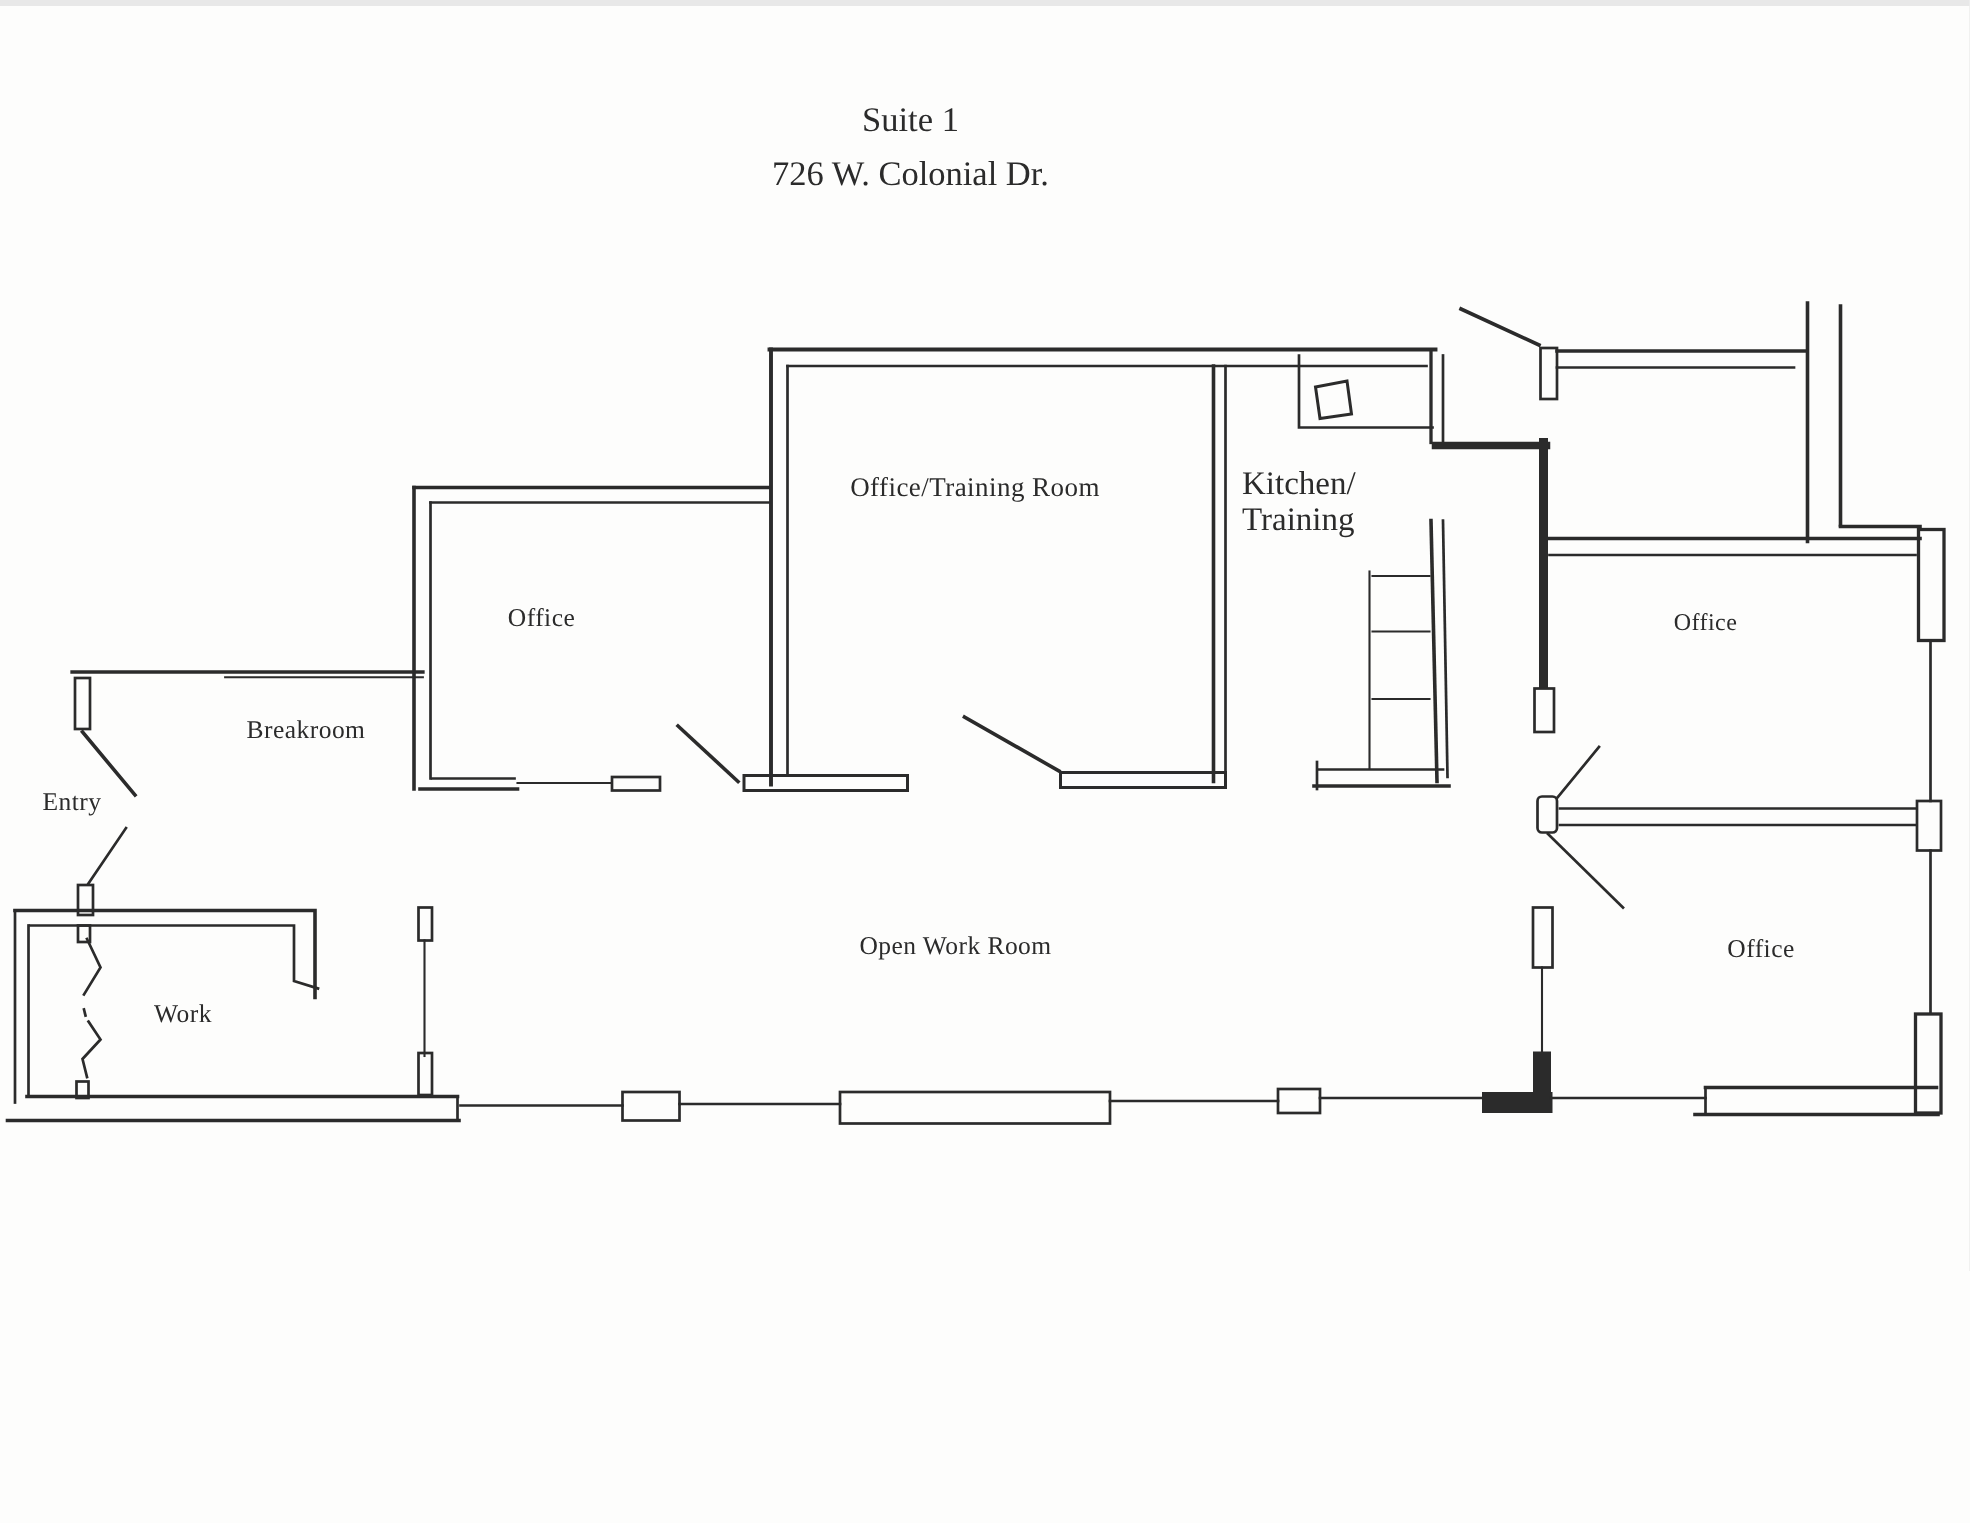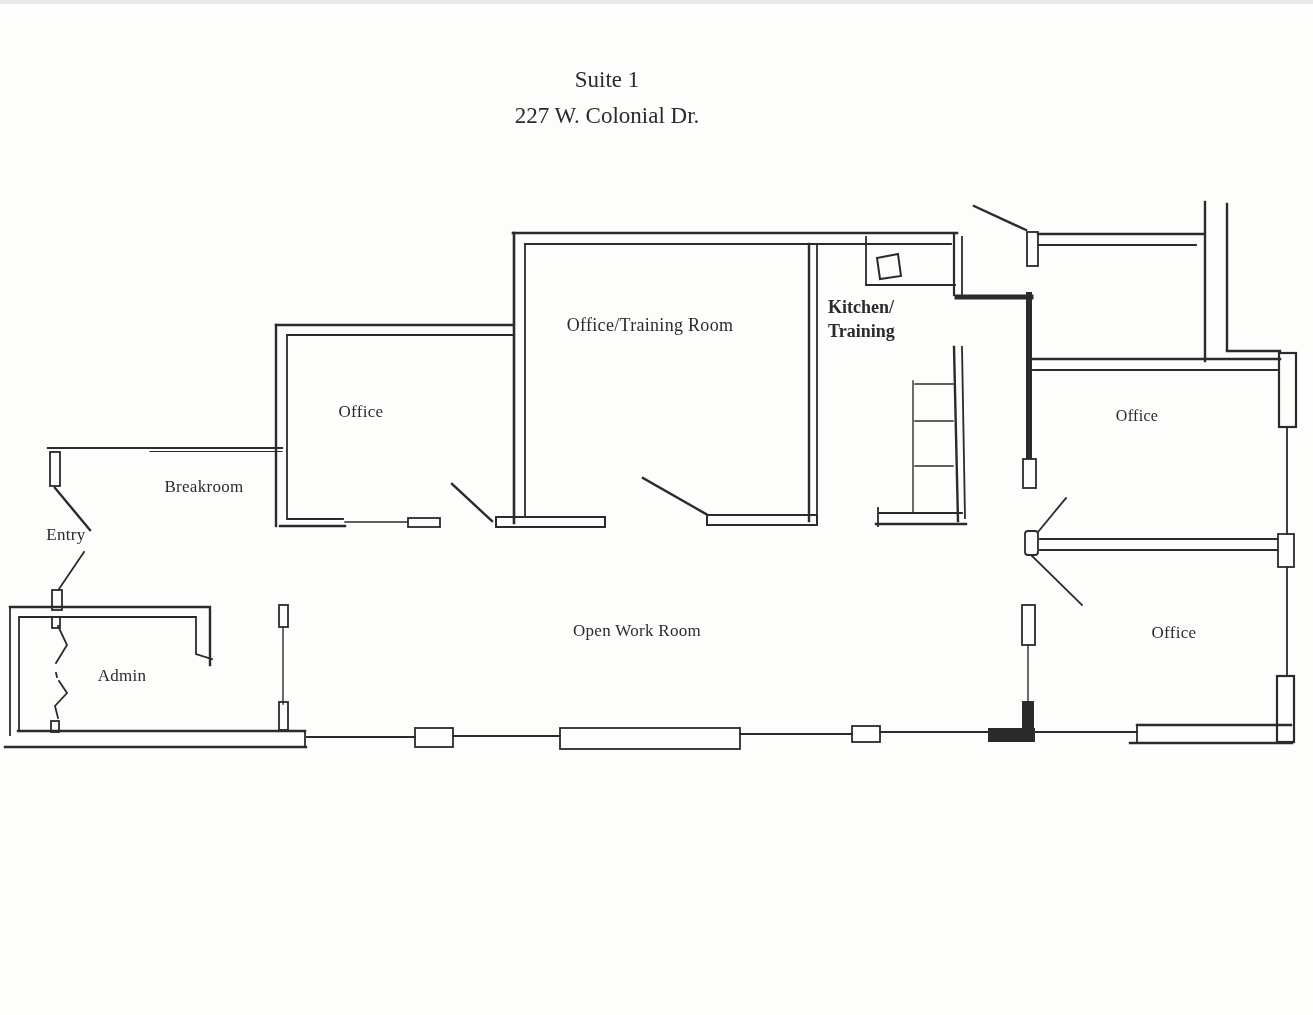--- a/index.html
+++ b/index.html
@@ -28,24 +28,23 @@
     position:absolute;
     left:607px;top:58px;
     transform:translateX(-50%);
     text-align:center;
     font-size:23px;
     line-height:36px;
   }
   .room{font-size:18px;}
   .room.small{font-size:17px;}
   .kitchen-lbl{
-    position:absolute;left:828px;top:291px;
-    font-size:18px;line-height:24px;
+    position:absolute;left:828px;top:306px;
+    font-size:22px;line-height:24px;
     white-space:nowrap;
-    font-weight:bold;
   }
 </style>
 </head>
 <body>
 
 <div class="page">
 
   <svg class="plan" width="1313" height="1015" viewBox="0 0 1313 1015" stroke="#2b2b2b" fill="none" stroke-linecap="square">
 
     <g>
@@ -217,37 +216,37 @@
       <line x1="345" y1="518" x2="407" y2="518" stroke-width="1.4"></line>
       <rect x="408" y="514" width="32" height="9" stroke-width="1.8"></rect>
     </g>
     <g>
       <line x1="452" y1="480" x2="492" y2="517" stroke-width="2.4"></line>
     </g>
   </svg>
 
   <div class="title-block">
     <div>Suite 1</div>
-    <div>227 W. Colonial Dr.</div>
+    <div>726 W. Colonial Dr.</div>
   </div>
 
   <div class="lbl room" style="left:650px;top:321px;">Office/Training Room</div>
 
   <div class="kitchen-lbl">
     <div>Kitchen/</div>
     <div>Training</div>
   </div>
 
   <div class="lbl room small" style="left:361px;top:408px;">Office</div>
 
   <div class="lbl room small" style="left:204px;top:483px;">Breakroom</div>
 
-  <div class="lbl room small" style="left:66px;top:531px;">Entry</div>
-
-  <div class="lbl room small" style="left:122px;top:672px;">Admin</div>
+  <div class="lbl room small" style="left:48px;top:531px;">Entry</div>
+
+  <div class="lbl room small" style="left:122px;top:672px;">Work</div>
 
   <div class="lbl room small" style="left:637px;top:627px;">Open Work Room</div>
 
   <div class="lbl room small" style="left:1137px;top:412px;font-size:16px;">Office</div>
 
   <div class="lbl room small" style="left:1174px;top:629px;">Office</div>
 
 </div>
 
 </body></html>

